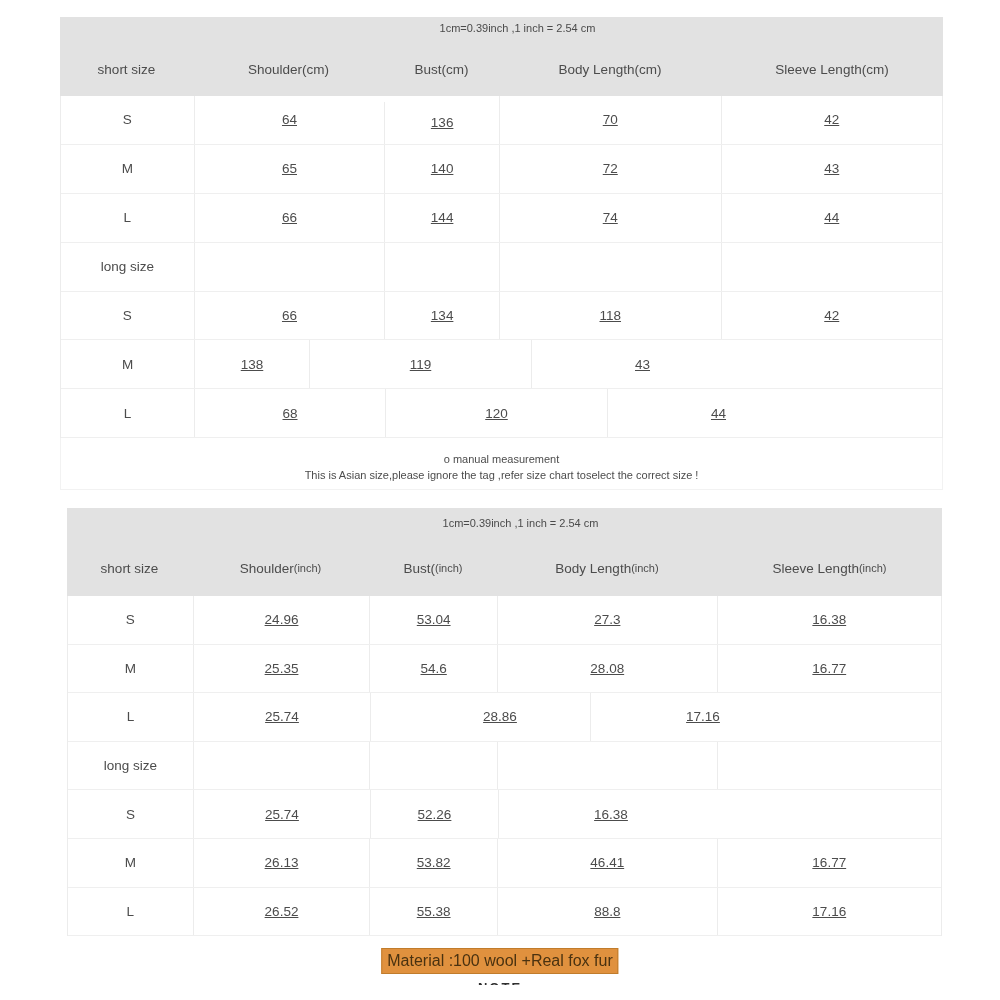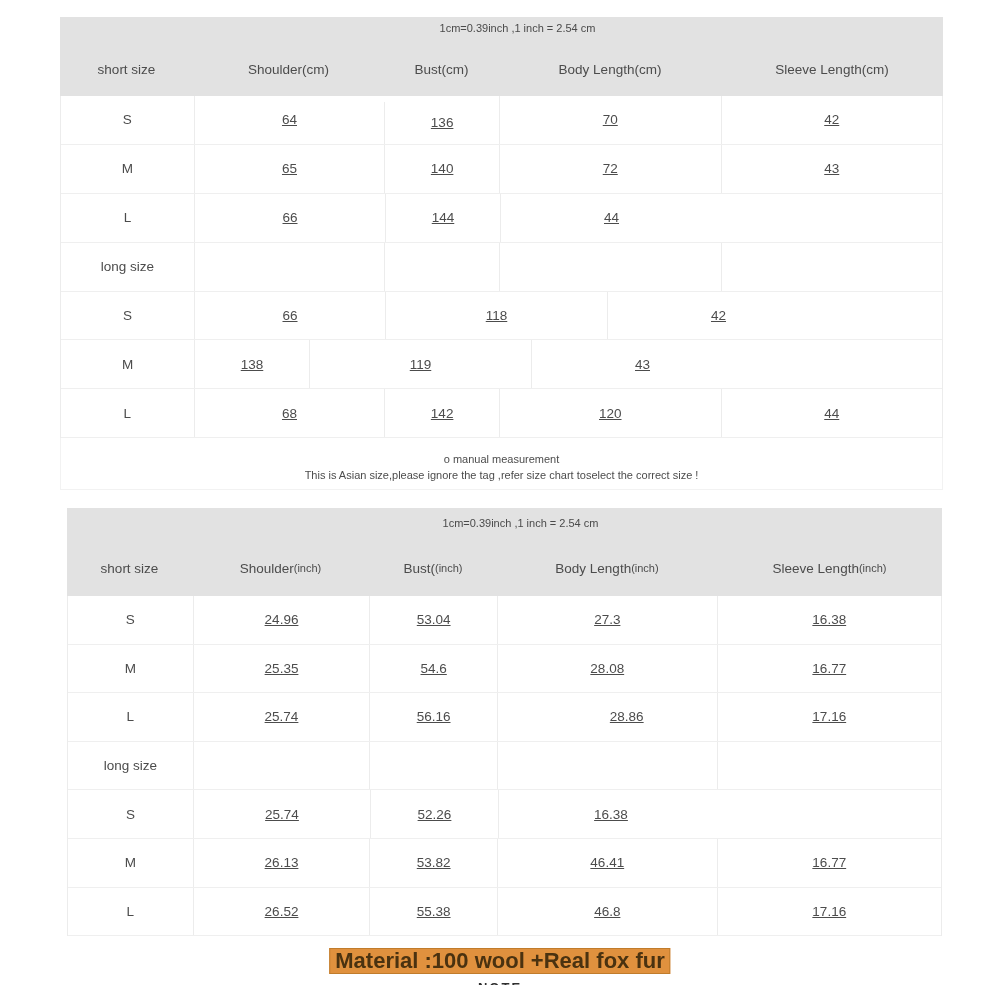--- a/index.html
+++ b/index.html
@@ -67,22 +67,22 @@
   .footnote { font-size: 11px; line-height: 16px; color: #4c4c4c; }
 
   .material {
     position: absolute;
     top: 948px; left: 50%;
     transform: translateX(-50%);
     white-space: nowrap;
     background: #e0913e;
     border: 1px solid #c07c2c;
     color: #4a3210;
-    font-weight: 700;
-    font-size: 22px;
+    font-weight: 400;
+    font-size: 16px;
     line-height: 24px;
     padding: 0 5px;
   }
   .note-clip {
     position: absolute;
     top: 978px; left: 50%;
     transform: translateX(-50%);
     height: 7px;
     overflow: hidden;
   }
@@ -136,45 +136,46 @@
           <div class="cell" style="width: 133px;">M</div>
           <div class="cell" style="width: 191px;">65</div>
           <div class="cell" style="width: 115px;">140</div>
           <div class="cell" style="width: 222px;">72</div>
           <div class="cell" style="width: 222px;">43</div>
         </div>
         <div class="trow" style="height: 48.9px;">
           <div class="cell" style="width: 133px;">L</div>
           <div class="cell" style="width: 191px;">66</div>
           <div class="cell" style="width: 115px;">144</div>
+          <div class="cell" style="width: 222px;">74</div>
           <div class="cell" style="width: 222px;">44</div>
         </div>
         <div class="trow" style="height: 48.9px;">
           <div class="cell" style="width: 133px;">long size</div>
           <div class="cell" style="width: 191px;"></div>
           <div class="cell" style="width: 115px;"></div>
           <div class="cell" style="width: 222px;"></div>
           <div class="cell" style="width: 222px;"></div>
         </div>
         <div class="trow" style="height: 48.9px;">
           <div class="cell" style="width: 133px;">S</div>
           <div class="cell" style="width: 191px;">66</div>
+          <div class="cell" style="width: 115px;">134</div>
           <div class="cell" style="width: 222px;">118</div>
           <div class="cell" style="width: 222px;">42</div>
         </div>
         <div class="trow" style="height: 48.9px;">
           <div class="cell" style="width: 133px;">M</div>
           <div class="cell" style="width: 115px;">138</div>
           <div class="cell" style="width: 222px;">119</div>
           <div class="cell" style="width: 222px;">43</div>
         </div>
         <div class="trow" style="height: 48.9px;">
           <div class="cell" style="width: 133px;">L</div>
           <div class="cell" style="width: 191px;">68</div>
-          <div class="cell" style="width: 115px;">142</div>
           <div class="cell" style="width: 222px;">120</div>
           <div class="cell" style="width: 222px;">44</div>
         </div>
       </div>
     <div class="tfoot">
       <div class="footnote">o manual measurement</div>
       <div class="footnote">This is Asian size,please ignore the tag ,refer size chart toselect the correct size !</div>
     </div>
   </section>
 
@@ -215,21 +216,20 @@
         <div class="trow" style="height: 48.6px;">
           <div class="cell" style="width: 125px;">M</div>
           <div class="cell" style="width: 177px;">25.35</div>
           <div class="cell" style="width: 128px;">54.6</div>
           <div class="cell" style="width: 220px;">28.08</div>
           <div class="cell" style="width: 225px;">16.77</div>
         </div>
         <div class="trow" style="height: 48.6px;">
           <div class="cell" style="width: 125px;">L</div>
           <div class="cell" style="width: 177px;">25.74</div>
-          <div class="cell" style="width: 128px;">56.16</div>
           <div class="cell" style="width: 220px; padding-left: 39px;">28.86</div>
           <div class="cell" style="width: 225px;">17.16</div>
         </div>
         <div class="trow" style="height: 48.6px;">
           <div class="cell" style="width: 125px;">long size</div>
           <div class="cell" style="width: 177px;"></div>
           <div class="cell" style="width: 128px;"></div>
           <div class="cell" style="width: 220px;"></div>
           <div class="cell" style="width: 225px;"></div>
         </div>
@@ -243,21 +243,21 @@
           <div class="cell" style="width: 125px;">M</div>
           <div class="cell" style="width: 177px;">26.13</div>
           <div class="cell" style="width: 128px;">53.82</div>
           <div class="cell" style="width: 220px;">46.41</div>
           <div class="cell" style="width: 225px;">16.77</div>
         </div>
         <div class="trow" style="height: 48.6px;">
           <div class="cell" style="width: 125px;">L</div>
           <div class="cell" style="width: 177px;">26.52</div>
           <div class="cell" style="width: 128px;">55.38</div>
-          <div class="cell" style="width: 220px;">46.8</div>
+          <div class="cell" style="width: 220px;">88.8</div>
           <div class="cell" style="width: 225px;">17.16</div>
         </div>
       </div>
   </section>
 
   <div class="material">Material :100 wool +Real fox fur</div>
 
   <div class="note-clip">
     <span class="note-text">NOTE</span>
   </div>

